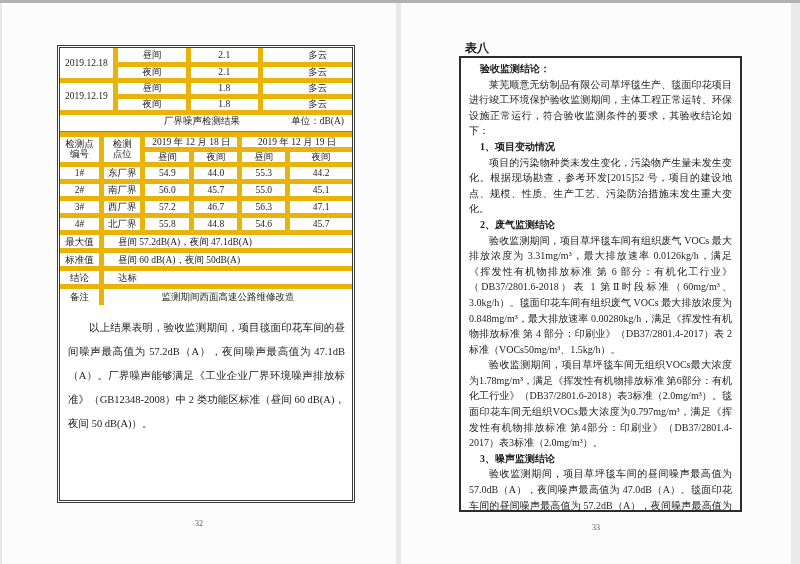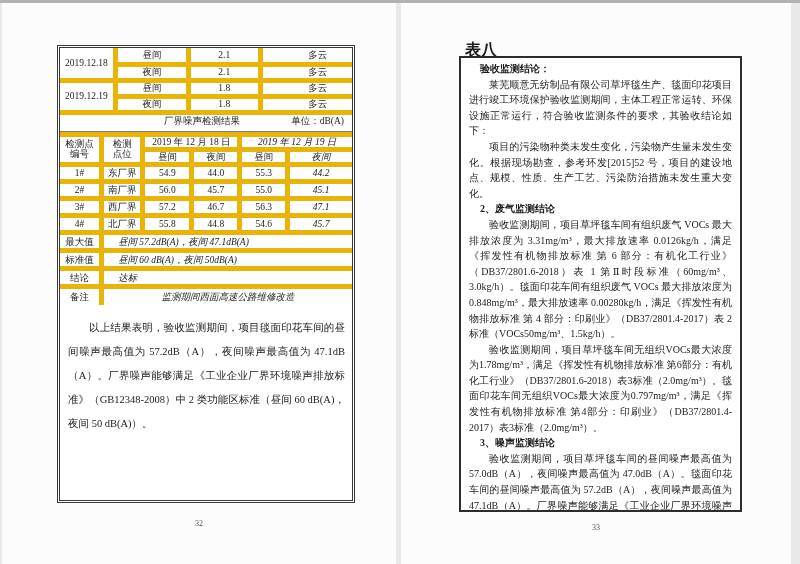--- a/index.html
+++ b/index.html
@@ -32,41 +32,41 @@
 
   .title-row {
     display:flex; align-items:flex-start; height:17px;
     border-bottom:1px solid #7d7d7d; font-size:9.5px;
   }
   .title-row .side { flex:1; }
   .title-row .side.right { text-align:right; padding-right:8px; }
 
   .noise-table td { height:17px; }
   .noise-table td:first-child { border-left:none; }
-  .noise-table td:last-child  { border-right:none;font-style:italic; }
+  .noise-table td:last-child  { border-right:none; }
   .noise-table .hdr td { height:13px; }
   .noise-table td.two-line { white-space:pre-line; line-height:1.15; }
   .noise-table td.pad { text-align:left; padding-left:14px; }
   .noise-table .sum td { height:18px; }
   .noise-table tr:last-child td { border-bottom:none; }
 
   .box-para {
     padding:11px 7px 0 8px; font-size:10.5px; line-height:24px;
     text-align:justify; text-indent:2em; white-space:normal; color:#1a1a1a;
   }
 
   .pagenum {
     position:absolute; left:0; width:100%; text-align:center;
     font-size:8px; color:#555;
   }
   .page-left  .pagenum { top:516px; }
   .page-right .pagenum { top:520px; }
 
   
-  .tbl-label { position:absolute; left:64px; top:37px; font-weight:bold; font-size:16px; }
+  .tbl-label { position:absolute; left:64px; top:37px; font-weight:bold; font-size:12px; }
   .right-box {
     position:absolute; left:58px; top:53px; width:283px; height:456px;
     border:2px solid #2c2c2c; background:#fff; padding:3px 8px 0 8px;
     overflow:hidden;
   }
   .blk { font-size:10px; line-height:15.6px; text-align:justify; }
   .blk.p { text-indent:2em; }
   .blk.h { font-weight:bold; text-align:left;padding-left:11px; }
 </style>
 </head>
@@ -194,20 +194,21 @@
     <div class="box-para">以上结果表明，验收监测期间，项目毯面印花车间的昼间噪声最高值为 57.2dB（A），夜间噪声最高值为 47.1dB（A）。厂界噪声能够满足《工业企业厂界环境噪声排放标准》（GB12348-2008）中 2 类功能区标准（昼间 60 dB(A)，夜间 50 dB(A)）。</div>
   </div>
   <div class="pagenum">32</div>
 </div>
 
 <div class="page page-right">
   <div class="tbl-label">表八</div>
   <div class="right-box">
     <div class="blk h">验收监测结论：</div>
     <div class="blk p">莱芜顺意无纺制品有限公司草坪毯生产、毯面印花项目进行竣工环境保护验收监测期间，主体工程正常运转、环保设施正常运行，符合验收监测条件的要求，其验收结论如下：</div>
+    <div class="blk h">1、项目变动情况</div>
     <div class="blk p">项目的污染物种类未发生变化，污染物产生量未发生变化。根据现场勘查，参考环发[2015]52 号，项目的建设地点、规模、性质、生产工艺、污染防治措施未发生重大变化。</div>
     <div class="blk h">2、废气监测结论</div>
     <div class="blk p">验收监测期间，项目草坪毯车间有组织废气 VOCs 最大排放浓度为 3.31mg/m³，最大排放速率 0.0126kg/h，满足《挥发性有机物排放标准 第 6 部分：有机化工行业》（DB37/2801.6-2018）表 1 第Ⅱ时段标准（60mg/m³、3.0kg/h）。毯面印花车间有组织废气 VOCs 最大排放浓度为 0.848mg/m³，最大排放速率 0.00280kg/h，满足《挥发性有机物排放标准 第 4 部分：印刷业》（DB37/2801.4-2017）表 2 标准（VOCs50mg/m³、1.5kg/h）。</div>
     <div class="blk p">验收监测期间，项目草坪毯车间无组织VOCs最大浓度为1.78mg/m³，满足《挥发性有机物排放标准 第6部分：有机化工行业》（DB37/2801.6-2018）表3标准（2.0mg/m³）。毯面印花车间无组织VOCs最大浓度为0.797mg/m³，满足《挥发性有机物排放标准 第4部分：印刷业》（DB37/2801.4-2017）表3标准（2.0mg/m³）。</div>
     <div class="blk h">3、噪声监测结论</div>
     <div class="blk p">验收监测期间，项目草坪毯车间的昼间噪声最高值为 57.0dB（A），夜间噪声最高值为 47.0dB（A）。毯面印花车间的昼间噪声最高值为 57.2dB（A），夜间噪声最高值为 47.1dB（A）。厂界噪声能够满足《工业企业厂界环境噪声排放标准》（GB12348-2008）中 2 类功能区标准（昼间 60 dB(A)、夜间 50 dB(A)）。</div>
 
   </div>
   <div class="pagenum">33</div>
 </div>

